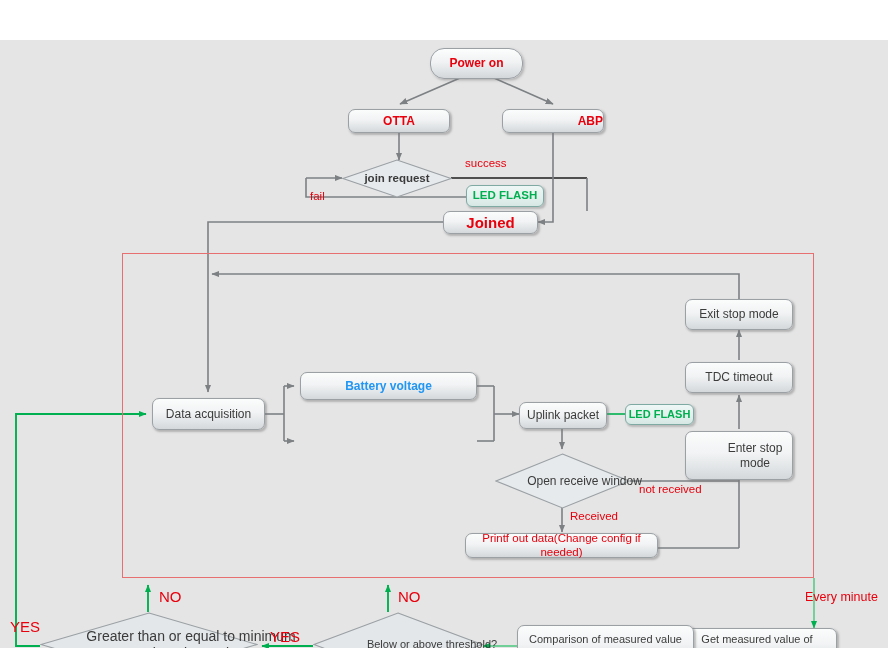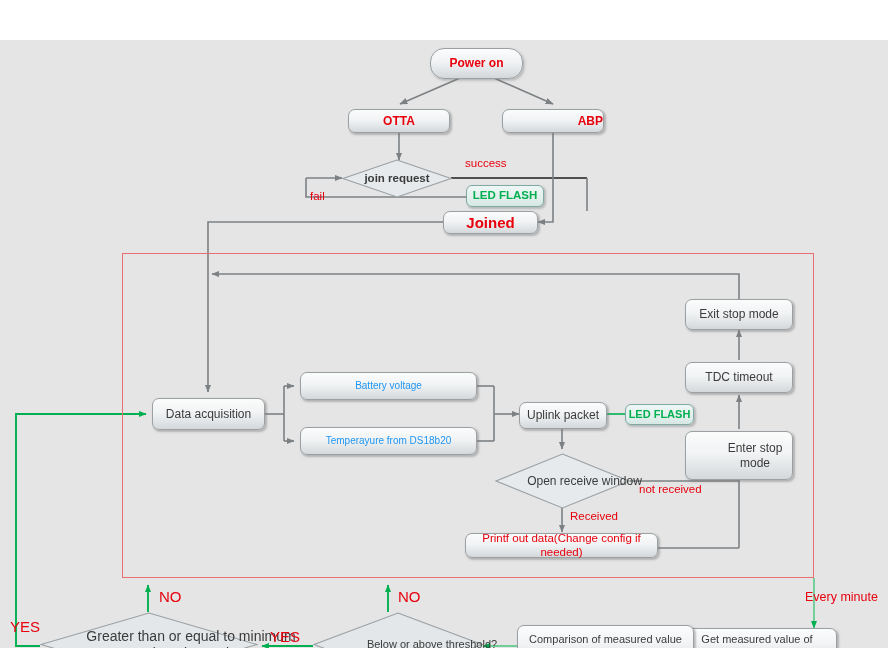--- a/index.html
+++ b/index.html
@@ -15,21 +15,21 @@
         background:linear-gradient(180deg,#fbfcfc 0%,#f1f3f4 45%,#e2e5e7 75%,#d4d8db 100%);
         box-shadow:1.5px 1.5px 2px rgba(120,120,120,.45);}
   .pill{border:1px solid #9aa0a4;border-radius:14px;
         background:linear-gradient(180deg,#fcfdfd 0%,#f0f2f3 45%,#e1e4e6 75%,#d3d7da 100%);
         box-shadow:1.5px 1.5px 2.5px rgba(120,120,120,.45);}
   .teal{border:1px solid #7fa9a3;border-radius:6px;
         background:linear-gradient(180deg,#eef7f5 0%,#e2efec 60%,#d6e8e4 100%);
         box-shadow:1.5px 1.5px 2px rgba(120,120,120,.4);}
   .lblRed{color:#e8000d;font-weight:bold;}
   .lblRedBig{color:#e8000d;font-weight:bold;font-size:15px;}
-  .lblBlue{color:#2196f3;font-size:10px;}
+  .lblBlue{color:#2196f3;font-size:12px;font-weight:bold;}
   .lblGreen{color:#00b050;font-weight:bold;font-size:13px;}
   .lblDark{color:#3b3b3b;font-size:12px;}
   .lblRedSm{color:#e8000d;font-size:11.5px;}
 
   
   .diamond{position:absolute;}
   .diamond .dshape{position:absolute;left:0;top:0;width:100%;height:100%;}
   .diamond .dtext{position:absolute;left:0;top:0;width:100%;height:100%;
                   display:flex;align-items:center;justify-content:center;text-align:center;
                   line-height:1.2;}
@@ -156,23 +156,20 @@
   </div>
 
   <div class="node rect" style="left:152px;top:358px;width:113px;height:32px;">
     <span class="lblDark">Data acquisition</span>
   </div>
 
   <div class="node rect" style="left:300px;top:332px;width:177px;height:28px;">
     <span class="lblBlue">Battery voltage</span>
   </div>
 
-  <div class="node rect" style="left:300px;top:387px;width:177px;height:28px;">
-    <span class="lblBlue">Temperayure from DS18b20</span>
-  </div>
 
   <div class="node rect" style="left:519px;top:362px;width:88px;height:27px;">
     <span class="lblDark">Uplink packet</span>
   </div>
 
   <div class="node teal" style="left:625px;top:364px;width:69px;height:21px;">
     <span class="lblGreen" style="font-size:11px;">LED FLASH</span>
   </div>
 
   <div class="diamond" style="left:495px;top:413px;width:135px;height:56px;">

